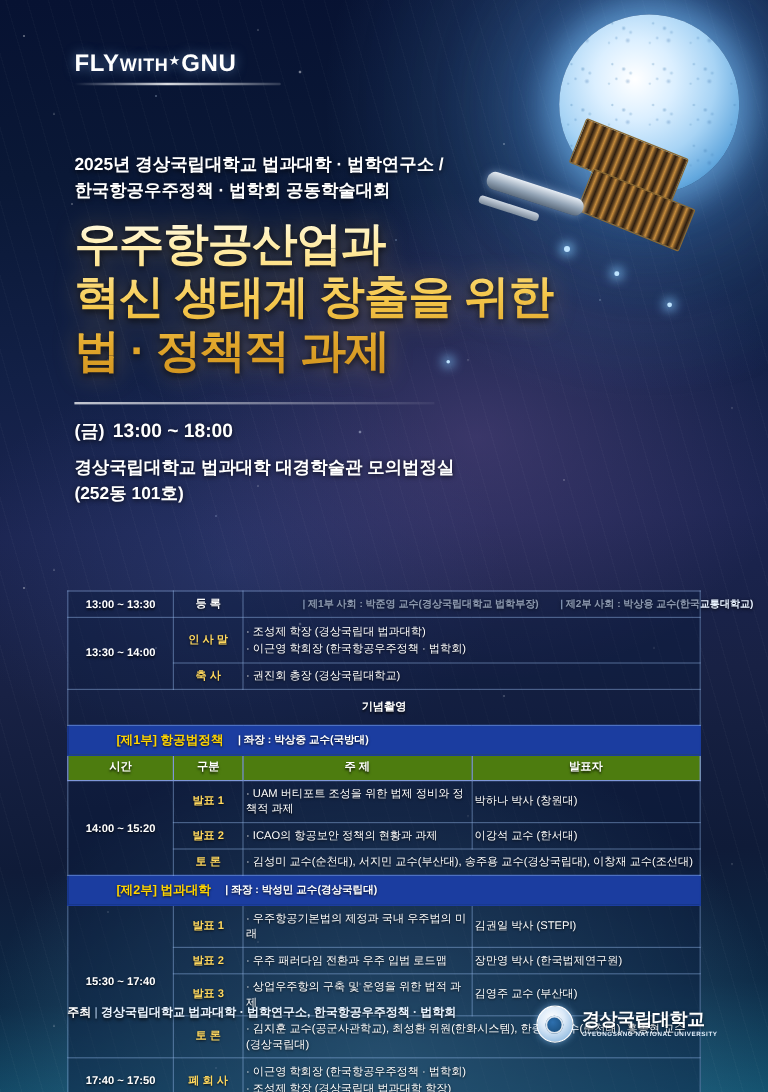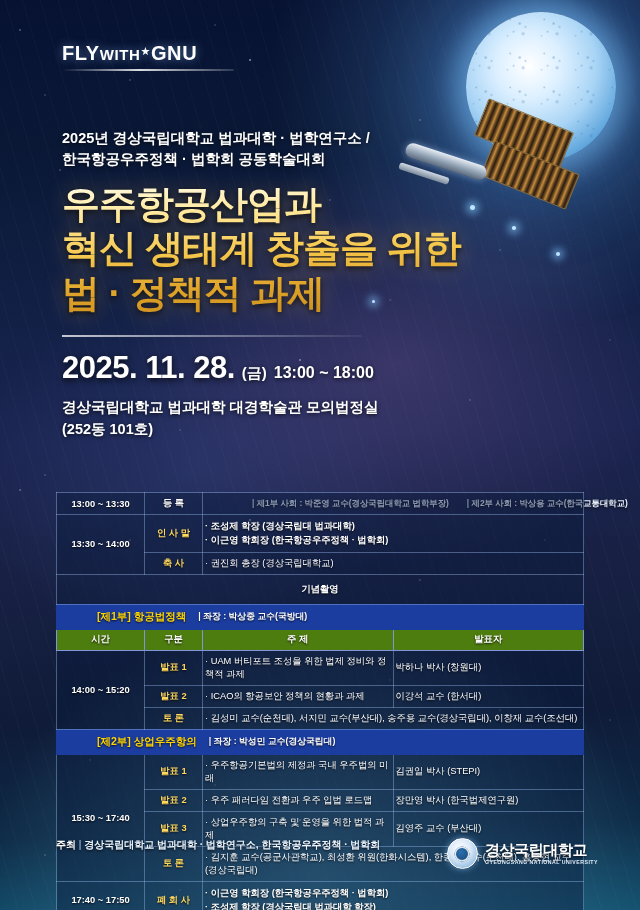--- a/index.html
+++ b/index.html
@@ -189,21 +189,21 @@
   }
   .part-inner { display:flex; align-items:center; gap:12px;padding-left:32px; }
   .part-label { color:#ffd400; font-weight:bold; font-size:10.5px; }
   .part-chair { color:#ffffff; font-size:8.8px; font-weight:bold; }
   .part-chair::before { content:"| "; }
   .colhead td {
     background:#4d7c0f; border-color:#7f97d8; color:#ffffff;
     text-align:center; font-weight:bold; font-size:9.4px; padding:3.5px;
   }
   .bullet::before { content:"· "; }
-  .multiline > div { line-height:1.55;font-weight:bold; }
+  .multiline > div { line-height:1.55; }
 
   
   .footer { position:absolute; left:56px; top:836px; }
   .footer div {
     font-size:10px; color:#eaf4ff; font-weight:bold; line-height:1.85;
     text-shadow:0 1px 3px rgba(0,0,0,.85);
   }
   .footer .k { color:#ffffff; }
   .footer .k::after { content:" | "; color:#bcd6f5; font-weight:normal; }
 
@@ -272,21 +272,20 @@
 
     <div class="title">
       <div>우주항공산업과</div>
       <div>혁신 생태계 창출을 위한</div>
       <div>법 · 정책적 과제</div>
     </div>
 
     <div class="divider"></div>
 
     <div class="datewrap">
-      <span class="date">2025. 11. 28.</span>
       <span class="day">(금)</span>
       <span class="time">13:00 ~ 18:00</span>
     </div>
 
     <div class="venue">
       <div>경상국립대학교 법과대학 대경학술관 모의법정실</div>
       <div>(252동 101호)</div>
     </div>
   </div>
 
@@ -352,21 +351,21 @@
         <td class="c-pres">이강석 교수 (한서대)</td>
       </tr>
       <tr>
         <td class="c-kind">토 론</td>
         <td class="c-topic bullet" colspan="2">김성미 교수(순천대), 서지민 교수(부산대), 송주용 교수(경상국립대), 이창재 교수(조선대)</td>
       </tr>
 
       <tr class="part-row">
         <td colspan="4">
           <div class="part-inner">
-            <span class="part-label">[제2부] 상업우주항의</span>
+            <span class="part-label">[제2부] 법과대학</span>
             <span class="part-chair">좌장 : 박성민 교수(경상국립대)</span>
           </div>
         </td>
       </tr>
 
       <tr>
         <td class="c-time" rowspan="4">15:30 ~ 17:40</td>
         <td class="c-kind">발표 1</td>
         <td class="c-topic bullet">우주항공기본법의 제정과 국내 우주법의 미래</td>
         <td class="c-pres">김권일 박사 (STEPI)</td>

